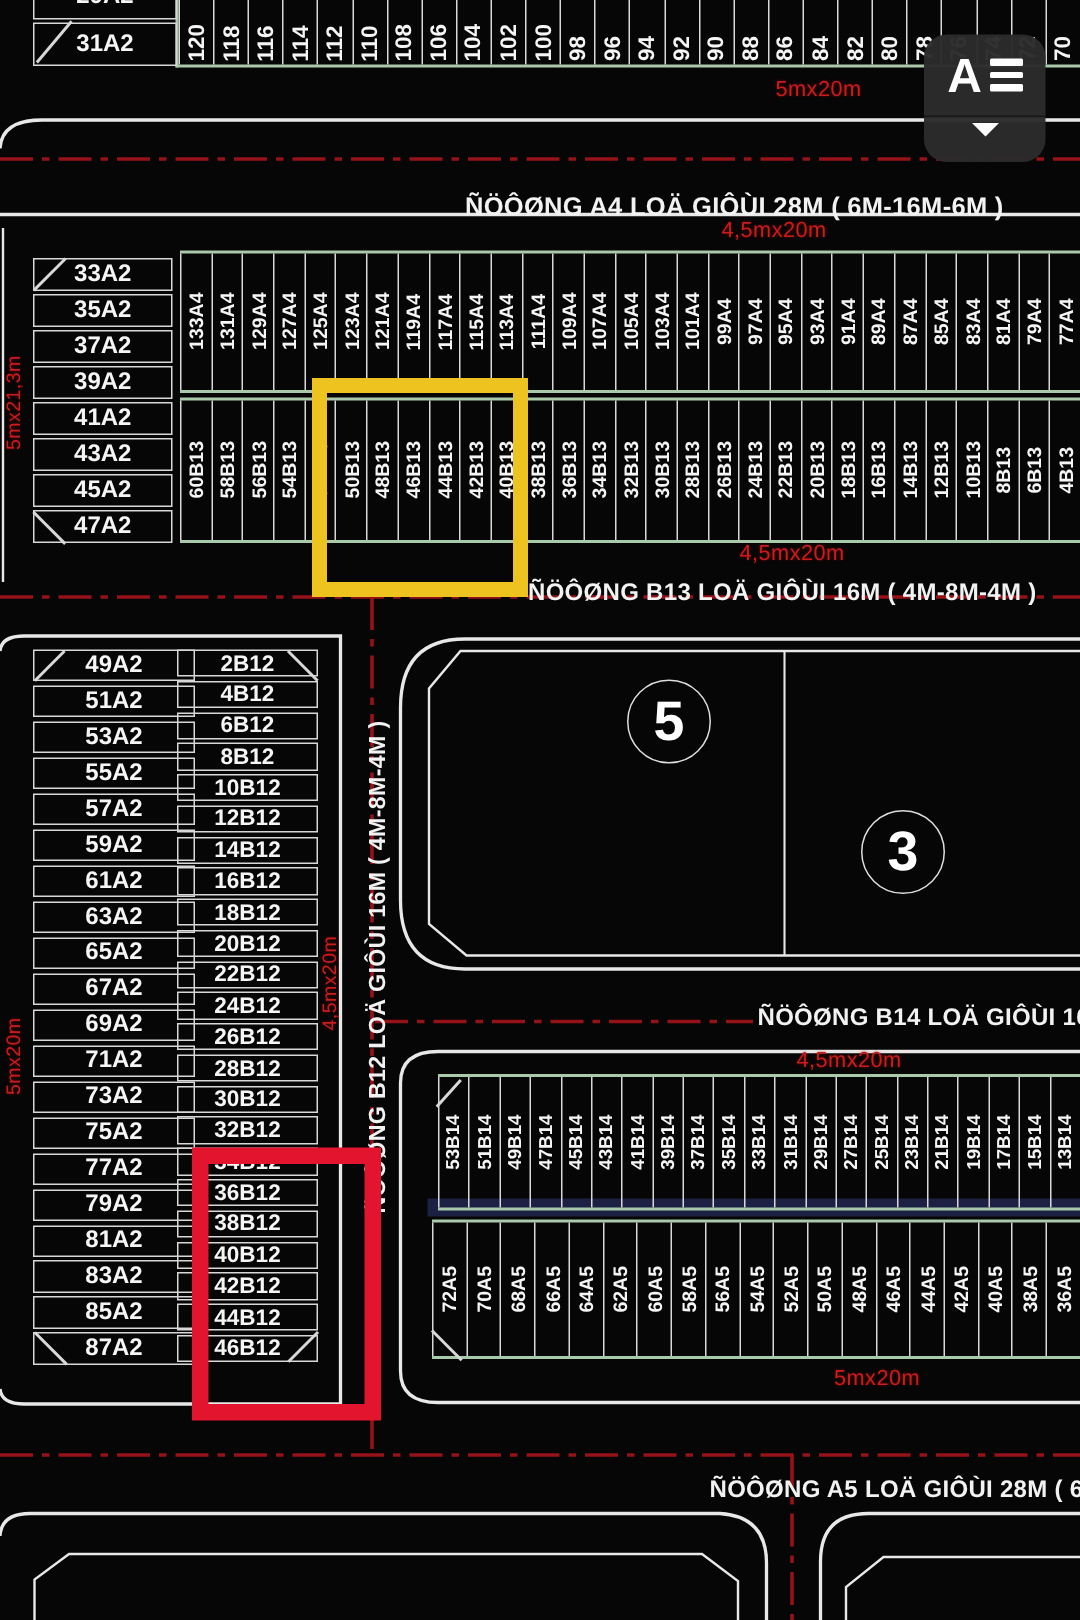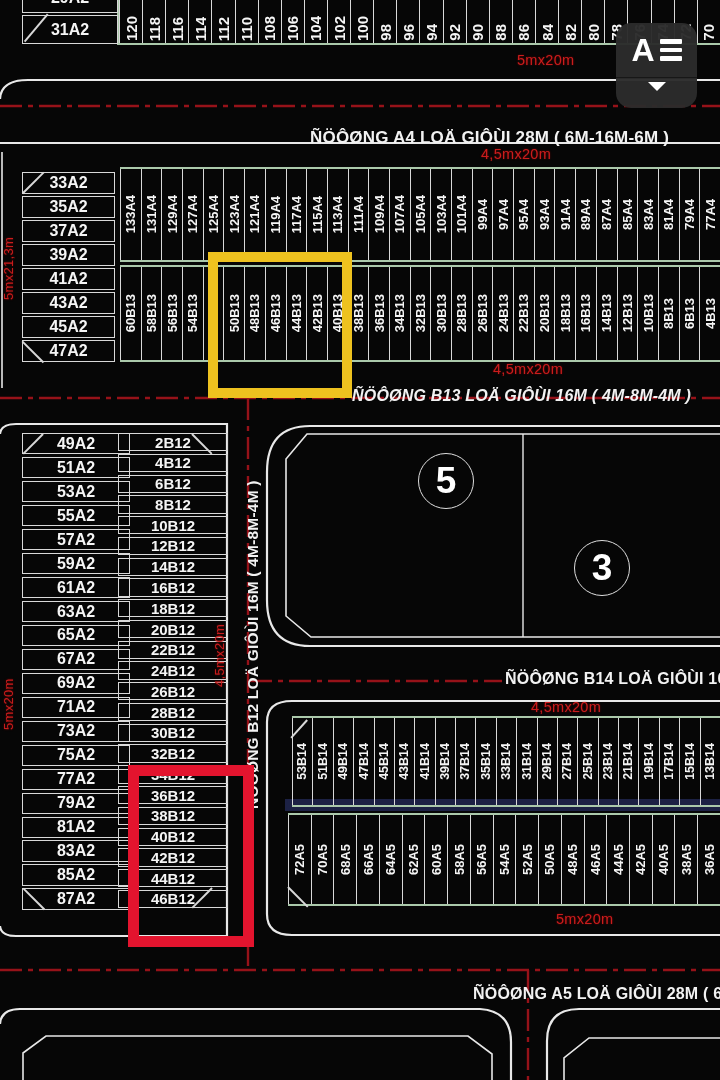--- a/index.html
+++ b/index.html
@@ -381,21 +381,21 @@
     </div>
     <div class="hcell">
       <span class="plotlabel vtext">6B13</span>
     </div>
     <div class="hcell">
       <span class="plotlabel vtext">4B13</span>
     </div>
   </div>
 <div class="redlab" style="left:493px;top:361px;">4,5mx20m</div>
 
-<div class="roadlab" style="left:352px;top:387px;font-style:italic;">ÑÖÔØNG B13 LOÄ GIÔÙI 16M ( 4M-8M-4M )</div>
+<div class="roadlab" style="left:352px;top:387px;">ÑÖÔØNG B13 LOÄ GIÔÙI 16M ( 4M-8M-4M )</div>
 
 <div class="vcol" id="col-a2low" style="left:22px;top:433px;width:108px;height:477px;">
 
 <div class="vcell">
       <span class="plotlabel">49A2</span>
     </div>
     <div class="vcell">
       <span class="plotlabel">51A2</span>
     </div>
     <div class="vcell">
@@ -446,21 +446,21 @@
     <div class="vcell">
       <span class="plotlabel">83A2</span>
     </div>
     <div class="vcell">
       <span class="plotlabel">85A2</span>
     </div>
     <div class="vcell">
       <span class="plotlabel">87A2</span>
     </div>
   </div>
-<div class="vcol" id="col-b12" style="left:118px;top:433px;width:110px;height:475px;border-radius:21px;">
+<div class="vcol" id="col-b12" style="left:118px;top:433px;width:94px;height:475px;border-radius:21px;">
 
 <div class="vcell">
       <span class="plotlabel">2B12</span>
     </div>
     <div class="vcell">
       <span class="plotlabel">4B12</span>
     </div>
     <div class="vcell">
       <span class="plotlabel">6B12</span>
     </div>

